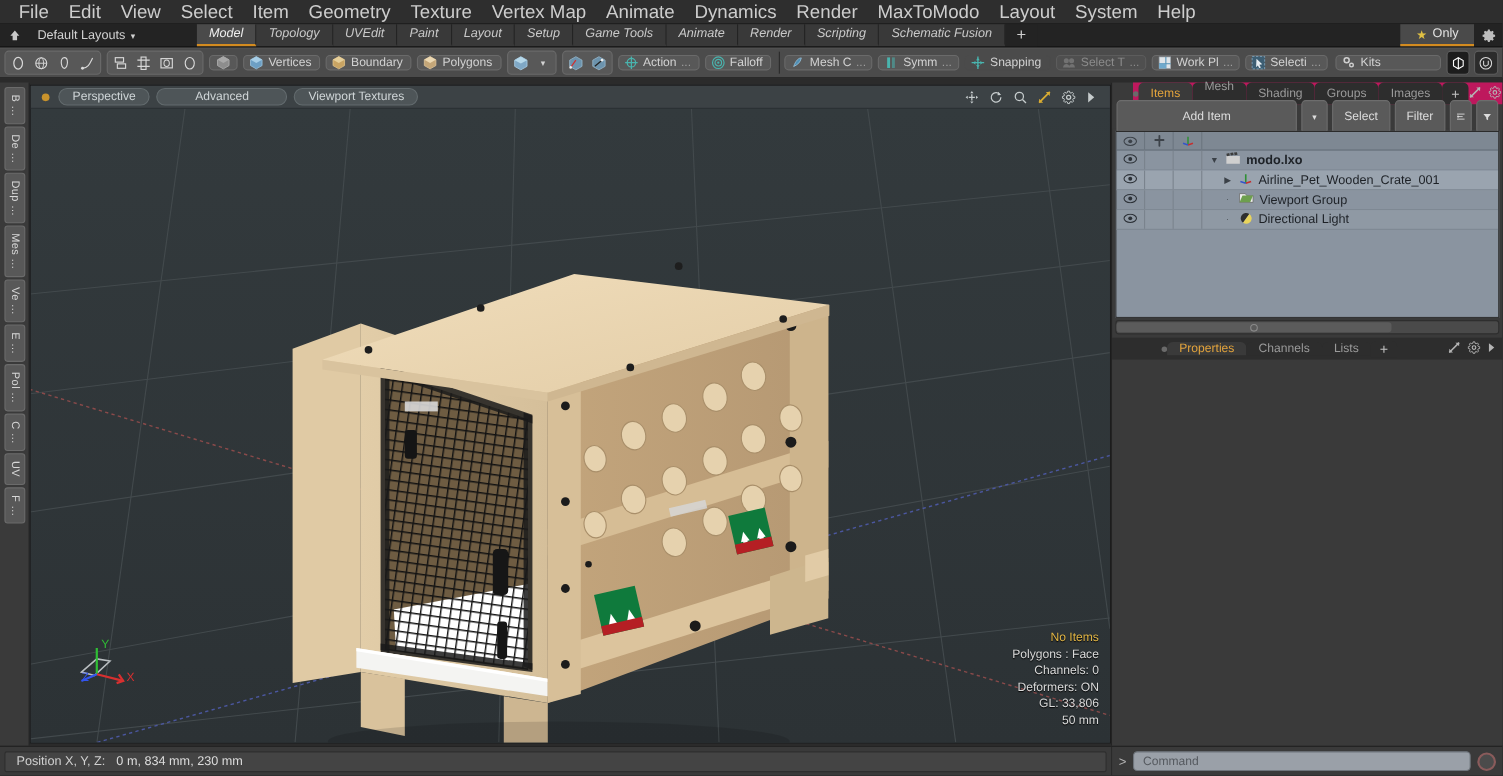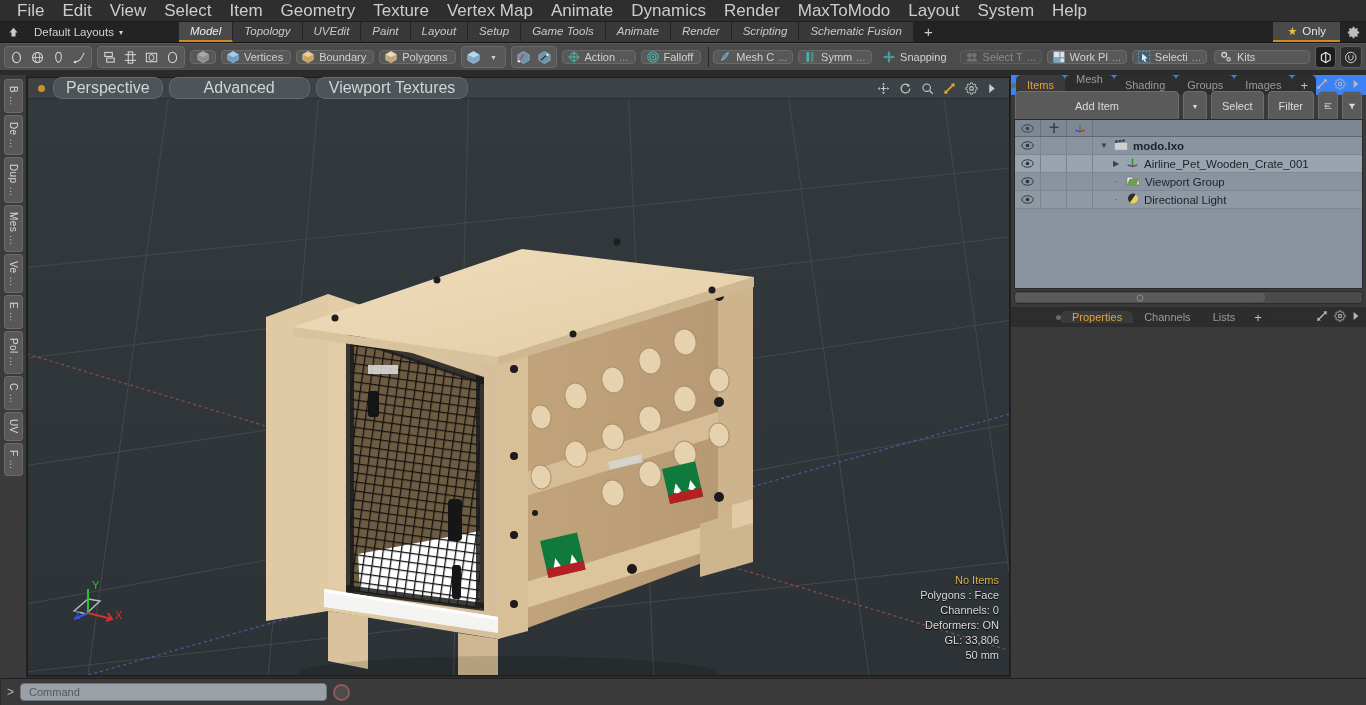--- a/index.html
+++ b/index.html
@@ -112,21 +112,21 @@
   
   .vp-wrap{ flex:1; position:relative; background:#2f3437; border:1px solid #1c1c1c; margin:2px 0 2px 0;}
   .vp-header{
     position:absolute;top:0;left:0;right:0;height:21px;
     background:#3c4245; display:flex;align-items:center;gap:6px;
     padding:0 6px; z-index:6; border-bottom:1px solid #2b3033;
   }
   .vp-dot{ width:7px;height:7px;border-radius:50%;background:#c9932c;margin-left:4px;margin-right:2px;}
   .vp-pill{
     background:#4e5558;border:1px solid #636b6e;border-radius:9px;
-    padding:1px 12px;color:#cfd5d7;font-size:16px;white-space:nowrap;
+    padding:1px 12px;color:#cfd5d7;font-size:11px;white-space:nowrap;
   }
   .vp-tools{ margin-left:auto; display:flex;align-items:center;gap:9px; padding-right:6px;}
   .vp-tools span{ color:#c6cccd; font-size:12px; display:flex;}
 
   .viewport{ position:absolute; top:21px;left:0;right:0;bottom:0; overflow:hidden; background:#2f3538;}
 
   
   .grid-svg{ position:absolute;inset:0; width:100%;height:100%; }
 
   
@@ -136,21 +136,21 @@
     text-shadow:0 1px 1px #000;
   }
   .vp-stats .hi{ color:#e0b445; }
 
   
   .gizmo{ position:absolute; left:40px; bottom:38px; width:70px;height:70px; z-index:5;}
 
   
   .rpanel{ width:356px; background:#3a3a3a; display:flex; flex-direction:column; border-left:1px solid #232323;}
   .panel-tabs{
-    height:20px; background:#3b82f6; display:flex;align-items:stretch;
+    height:20px; background:#be185d; display:flex;align-items:stretch;margin-left:19px;
   }
   .panel-tabs .pdot{ width:14px;display:flex;align-items:center;justify-content:center;}
   .pdot i{ width:5px;height:5px;border-radius:50%;background:#6a6a6a;display:block;}
   .ptab{
     padding:0 11px; display:flex;align-items:center;
     font-size:11px;color:#9a9a9a; background:#2d2d2d;
     border-radius:5px 5px 0 0;
   }
   .ptab.sel{ background:#3a3a3a; color:#e2a33c; }
   .ptab.plusb{ padding:0 8px;color:#c0c0c0;font-size:13px;}
@@ -956,18 +956,22 @@
             </svg>
         </span>
       </div>
     </div>
 
     <div class="propbody"></div>
   </div>
 </div>
 
 <div class="status">
+  <div class="st-left">
+    <span class="lbl2">Position X, Y, Z:</span>
+    <span class="val">0 m, 834 mm, 230 mm</span>
+  </div>
   <div class="st-right">
     <span class="gt">&gt;</span>
     <div class="cmd-input">Command</div>
     <div class="rec"></div>
   </div>
 </div>
 
 </body></html>

